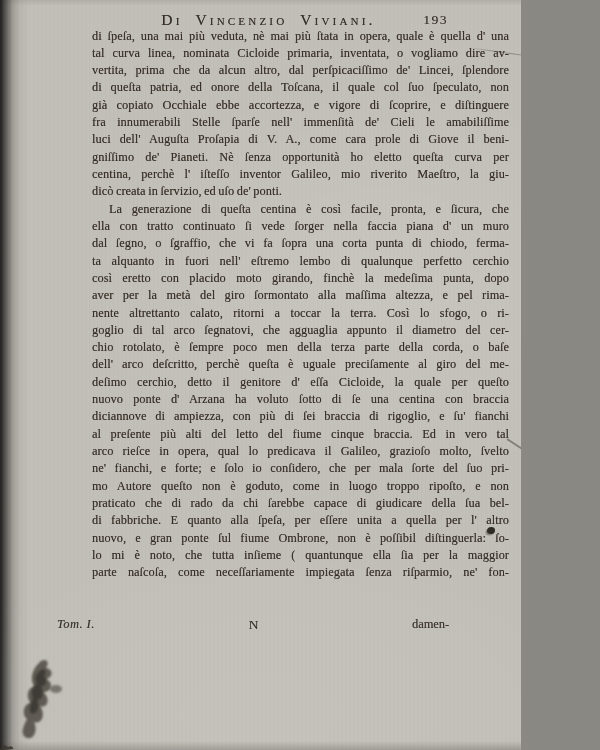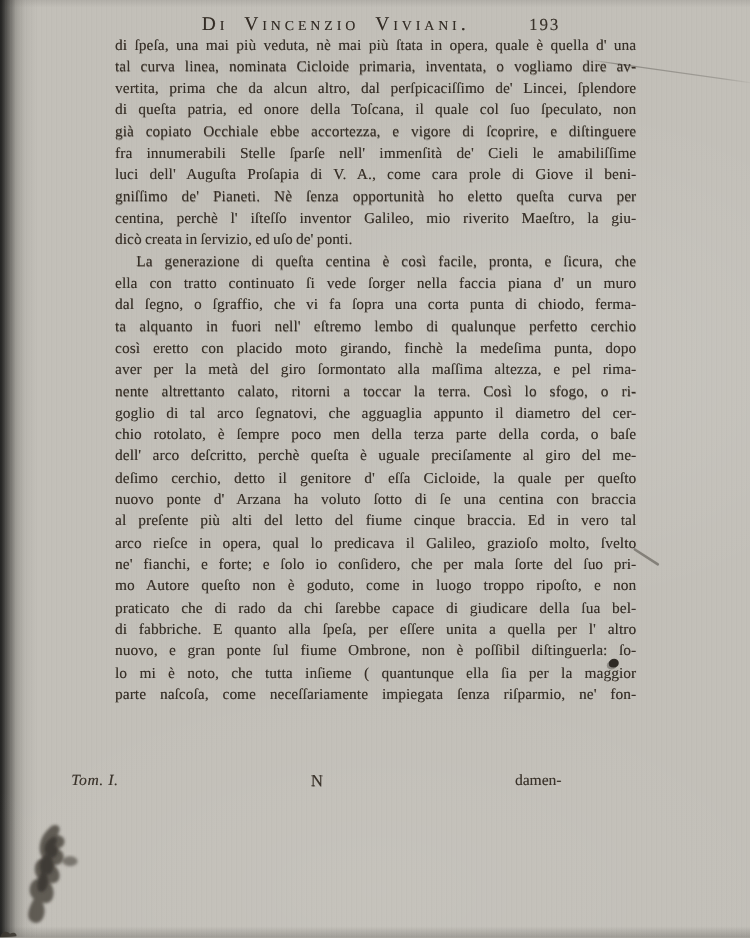--- a/index.html
+++ b/index.html
@@ -2,30 +2,31 @@
 <html><head>
 <meta charset="utf-8">
 <style>
   html,body{margin:0;padding:0;}
   body{
     width:600px;height:750px;overflow:hidden;
     background:#8a8882;
     font-family:"Liberation Serif","DejaVu Serif",serif;
   }
   .page{
-    position:relative;width:600px;height:750px;overflow:hidden;
+    position:relative;width:509px;height:750px;overflow:hidden;
     color:#372f27;
     background:
       repeating-linear-gradient(90deg, rgba(255,255,255,0.02) 0 1px, rgba(0,0,0,0.015) 1px 2px, rgba(0,0,0,0) 2px 4px),
       radial-gradient(ellipse 420px 300px at 72% 38%, rgba(255,255,255,0.10), rgba(255,255,255,0) 70%),
       radial-gradient(ellipse 500px 260px at 50% 95%, rgba(255,255,255,0.05), rgba(255,255,255,0) 70%),
       linear-gradient(to right, rgba(20,20,19,0.95) 0px, rgba(52,51,48,0.70) 6px, rgba(98,96,91,0.35) 13px, rgba(130,128,122,0.15) 20px, rgba(0,0,0,0) 30px),
       linear-gradient(to top, rgba(58,56,52,0.28) 0px, rgba(0,0,0,0) 9px),
       linear-gradient(to bottom, rgba(58,56,52,0.12) 0px, rgba(0,0,0,0) 6px),
       #c2bfb8;
+    padding-left: 12px;
   }
   
   .header{position:absolute;left:45px;top:11px;width:417px;height:20px;}
   .running-title{
     text-align:center;padding-left:30px;
     font-variant:small-caps;font-size:15.5px;letter-spacing:3.2px;word-spacing:6px;
     color:#332c25;text-shadow:0.2px 0.2px 0.4px rgba(51,44,37,0.5);
     white-space:nowrap;
   }
   .page-number{
@@ -115,20 +116,21 @@
     <div class="line">dal ſegno, o ſgraffio, che vi fa ſopra una corta punta di chiodo, ferma-</div>
     <div class="line">ta alquanto in fuori nell' eſtremo lembo di qualunque perfetto cerchio</div>
     <div class="line">così eretto con placido moto girando, finchè la medeſima punta, dopo</div>
     <div class="line">aver per la metà del giro ſormontato alla maſſima altezza, e pel rima-</div>
     <div class="line">nente altrettanto calato, ritorni a toccar la terra. Così lo sfogo, o ri-</div>
     <div class="line">goglio di tal arco ſegnatovi, che agguaglia appunto il diametro del cer-</div>
     <div class="line">chio rotolato, è ſempre poco men della terza parte della corda, o baſe</div>
     <div class="line">dell' arco deſcritto, perchè queſta è uguale preciſamente al giro del me-</div>
     <div class="line">deſimo cerchio, detto il genitore d' eſſa Cicloide, la quale per queſto</div>
     <div class="line">nuovo ponte d' Arzana ha voluto ſotto di ſe una centina con braccia</div>
+    <div class="line">diciannove di ampiezza, con più di ſei braccia di rigoglio, e ſu' fianchi</div>
     <div class="line">al preſente più alti del letto del fiume cinque braccia. Ed in vero tal</div>
     <div class="line">arco rieſce in opera, qual lo predicava il Galileo, grazioſo molto, ſvelto</div>
     <div class="line">ne' fianchi, e forte; e ſolo io conſidero, che per mala ſorte del ſuo pri-</div>
     <div class="line">mo Autore queſto non è goduto, come in luogo troppo ripoſto, e non</div>
     <div class="line">praticato che di rado da chi ſarebbe capace di giudicare della ſua bel-</div>
     <div class="line">di fabbriche. E quanto alla ſpeſa, per eſſere unita a quella per l' altro</div>
     <div class="line">nuovo, e gran ponte ſul fiume Ombrone, non è poſſibil diſtinguerla: ſo-</div>
     <div class="line">lo mi è noto, che tutta inſieme ( quantunque ella ſia per la maggior</div>
     <div class="line">parte naſcoſa, come neceſſariamente impiegata ſenza riſparmio, ne' fon-</div>
   </div>

